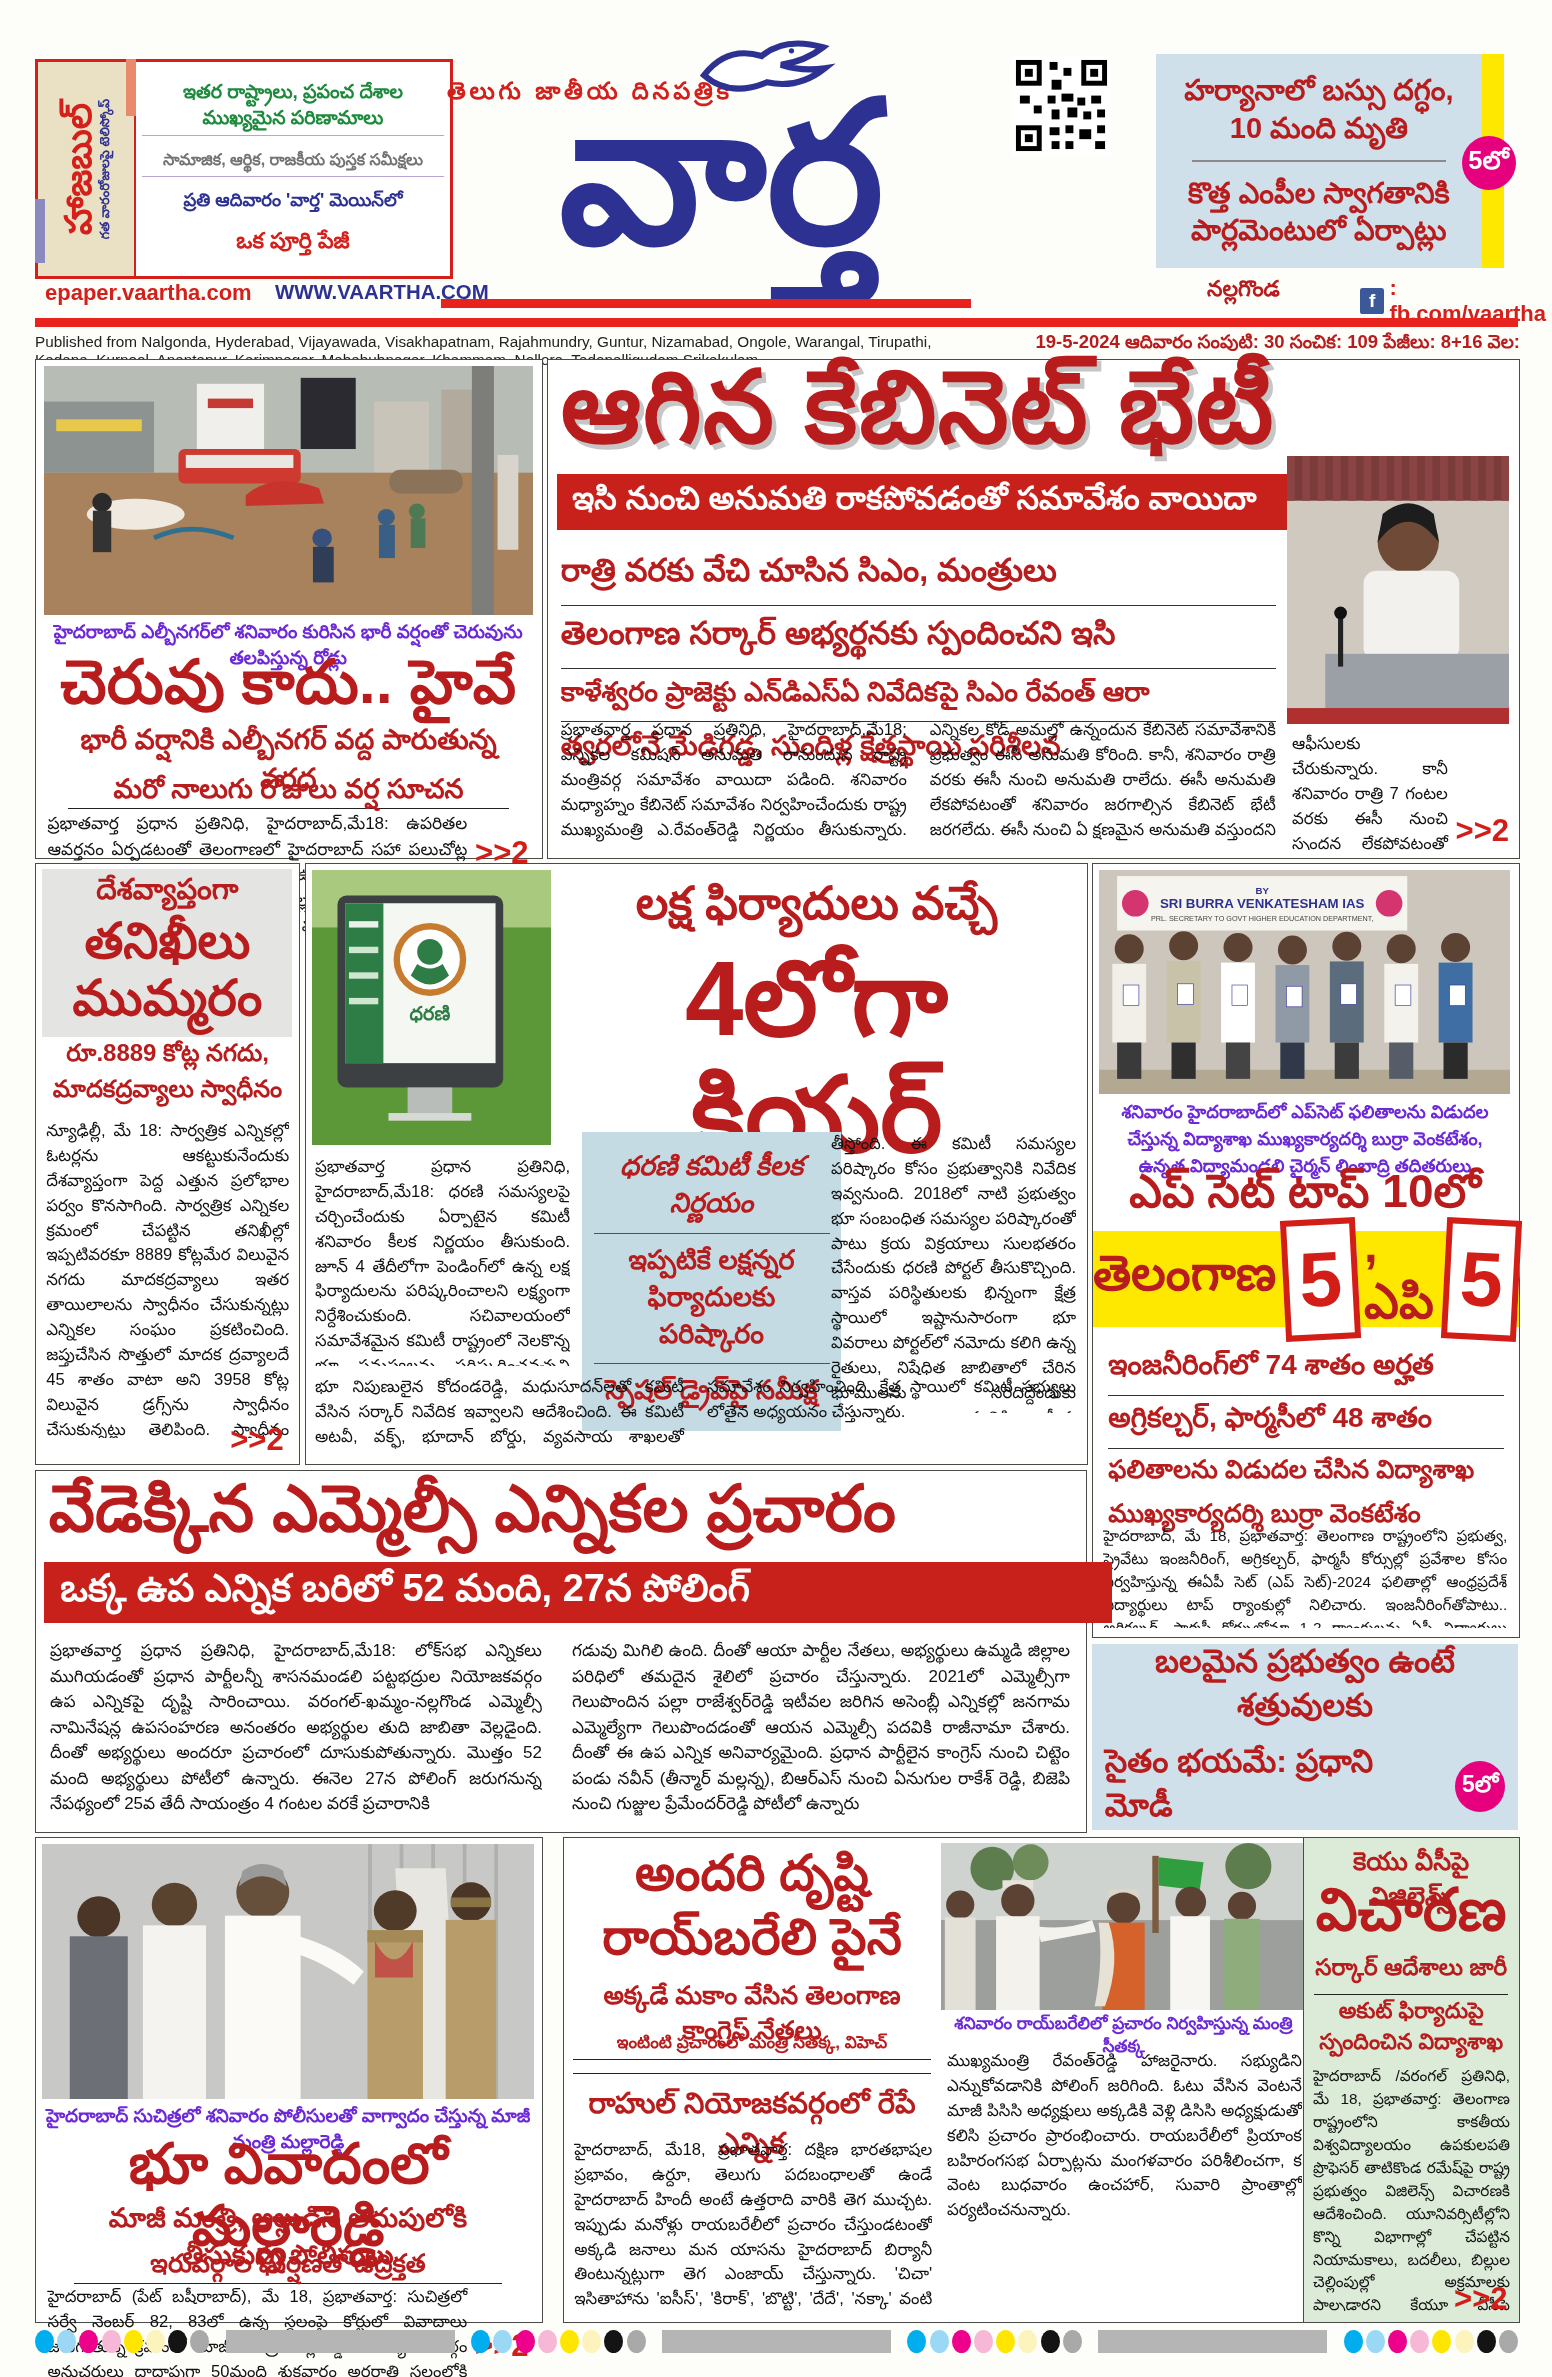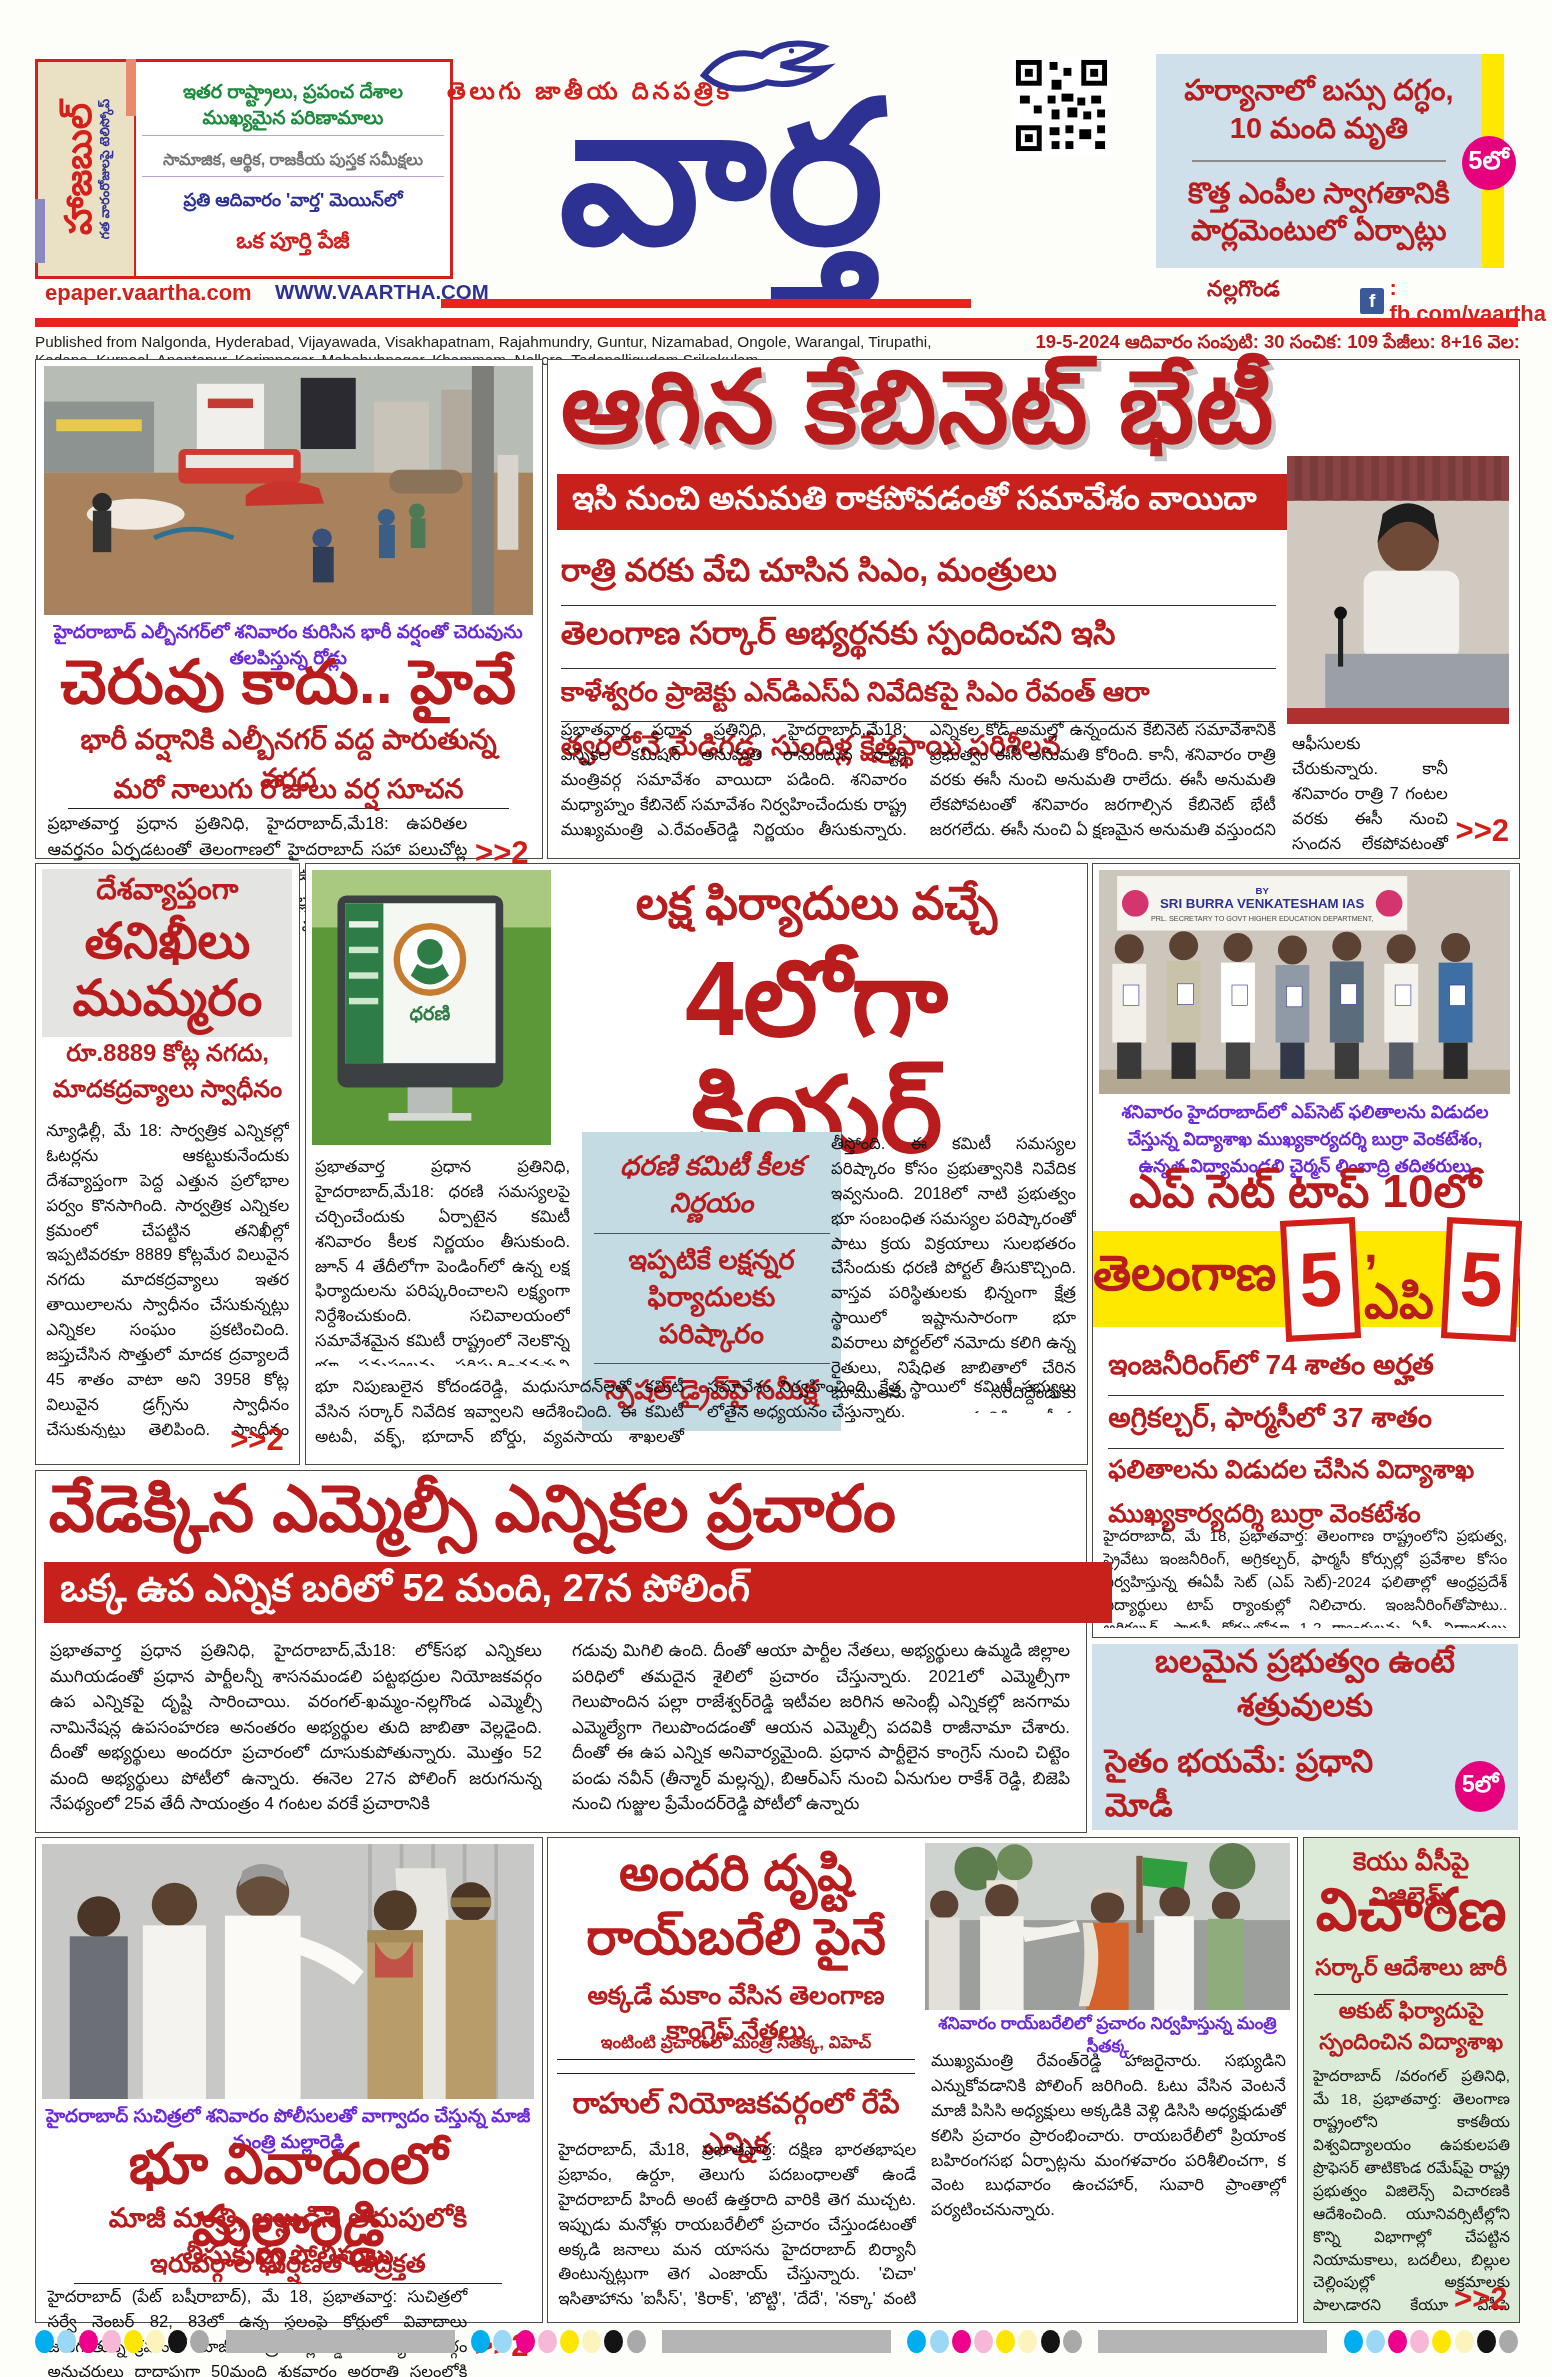--- a/index.html
+++ b/index.html
@@ -273,21 +273,21 @@
     <div class="caption c" style="position:absolute;left:9px;top:235px;width:406px;font-size:18px;line-height:1.5;">శనివారం హైదరాబాద్‌లో ఎప్‌సెట్ ఫలితాలను విడుదల చేస్తున్న విద్యాశాఖ ముఖ్యకార్యదర్శి బుర్రా వెంకటేశం, ఉన్నత విద్యామండలి చైర్మన్ లింబాద్రి తదితరులు</div>
     <div class="hl c" style="position:absolute;left:9px;top:300px;width:406px;font-size:46px;">ఎప్ సెట్ టాప్ 10లో</div>
     <div style="position:absolute;left:0px;top:367px;width:426px;height:96px;background:#ffe800;display:flex;align-items:center;justify-content:center;gap:6.4px;">
       <span class="hl" style="font-size:49px;">తెలంగాణ</span>
       <span style="display:inline-flex;align-items:center;justify-content:center;width:83px;height:109px;background:#fff;border:6.4px solid #d31d17;color:#d31d17;font-weight:bold;font-size:77px;transform:rotate(-3deg);">5</span>
       <span class="hl" style="font-size:49px;">, ఎపి</span>
       <span style="display:inline-flex;align-items:center;justify-content:center;width:83px;height:109px;background:#fff;border:6.4px solid #d31d17;color:#d31d17;font-weight:bold;font-size:77px;transform:rotate(3deg);">5</span>
     </div>
     <div style="position:absolute;left:15.3px;top:479px;width:396px;">
       <div class="hl" style="font-size:28px;padding:6.4px 0;border-bottom:1.3px solid #333;">ఇంజనీరింగ్‌లో 74 శాతం అర్హత</div>
-      <div class="hl" style="font-size:28px;padding:6.4px 0;border-bottom:1.3px solid #333;">అగ్రికల్చర్, ఫార్మసీలో 37 శాతం</div>
+      <div class="hl" style="font-size:28px;padding:6.4px 0;border-bottom:1.3px solid #333;">అగ్రికల్చర్, ఫార్మసీలో 48 శాతం</div>
       <div class="hl" style="font-size:25.5px;padding:6.4px 0;">ఫలితాలను విడుదల చేసిన విద్యాశాఖ</div>
       <div class="hl" style="font-size:25.5px;padding:2.6px 0;">ముఖ్యకార్యదర్శి బుర్రా వెంకటేశం</div>
     </div>
     <div class="body-text" style="position:absolute;left:10.2px;top:661px;width:404px;height:103px;font-size:15.3px;overflow:hidden;">హైదరాబాద్, మే 18, ప్రభాతవార్త: తెలంగాణ రాష్ట్రంలోని ప్రభుత్వ, ప్రైవేటు ఇంజనీరింగ్, అగ్రికల్చర్, ఫార్మసీ కోర్సుల్లో ప్రవేశాల కోసం నిర్వహిస్తున్న ఈఏపీ సెట్ (ఎప్ సెట్)-2024 ఫలితాల్లో ఆంధ్రప్రదేశ్ విద్యార్థులు టాప్ ర్యాంకుల్లో నిలిచారు. ఇంజనీరింగ్‌తోపాటు.. అగ్రికల్చర్, ఫార్మసీ కోర్సుల్లోనూ 1-2 ర్యాంకులను ఏపీ విద్యార్థులు సొంతం చేసుకోగా.. ఇంజనీరింగ్, అగ్రికల్చర్, ఫార్మసీ మూడింటిలోనూ మూడవ ర్యాంక్‌ను తెలంగాణ విద్యార్థులు సొంతం చేసుకున్నారు. గత ఏడాదితో పోలిస్తే ఇంజనీరింగ్‌లో అర్హత శాతం తగ్గగా.. అగ్రికల్చర్, ఫార్మసీలో అర్హతా శాతం పెరిగింది. ఇంజనీరింగ్, అగ్రికల్చర్, ఫార్మసీ కోర్సుల్లో టాప్-10లో ఐదుగురు ఏపీ విద్యార్థులుంటే.. మరో ఐదుగురు తెలంగాణ విద్యార్థులున్నారు. ఇంజనీరింగ్‌లో టాప్-10లో ఒక్కతే అమ్మాయి 10వ ర్యాంక్‌ను సొంతం చేసుకుంది. అగ్రికల్చర్, ఫార్మసీలో మొదటి ర్యాంకుతోపాటు 3, 10వ ర్యాంకులను అమ్మాయిలు సొంతం చేసుకున్నారు. ఇంజనీరింగ్ విభాగంలో 61,786 మంది.. మొత్తం 2,86,993 మందికి 1,74,788 మంది హాజరుకాగా.. ఎప్‌సెట్‌లో 21,636.. పరీక్షకు హాజరైన వారిలో 74.38 శాతం మంది అర్హత సాధించారు.</div>
   </div>
 
   <div class="abs article" style="left:35px;top:1470px;width:1050px;height:361px;">
     <div class="hl" style="position:absolute;left:12.8px;top:0px;width:1022px;font-size:65px;white-space:nowrap;">వేడెక్కిన ఎమ్మెల్సీ ఎన్నికల ప్రచారం</div>
     <div class="redstrip" style="position:absolute;left:7.7px;top:91px;width:1035px;height:61px;padding:0 16.6px;">
       <span style="font-size:38px;">ఒక్క ఉప ఎన్నిక బరిలో 52 మంది, 27న పోలింగ్</span>
@@ -336,21 +336,21 @@
     <div class="caption c" style="position:absolute;left:7.7px;top:267px;width:489px;font-size:18.5px;">హైదరాబాద్ సుచిత్రలో శనివారం పోలీసులతో వాగ్వాదం చేస్తున్న మాజీ మంత్రి మల్లారెడ్డి</div>
     <div class="hl c" style="position:absolute;left:7.7px;top:295px;width:489px;font-size:56px;line-height:1.1;">భూ వివాదంలో మల్లారెడ్డి</div>
     <div class="hl c" style="position:absolute;left:38px;top:365px;width:428px;font-size:27px;border-bottom:1.9px solid #222;padding-bottom:6.4px;">మాజీ మంత్రి, అల్లుడిని అదుపులోకి తీసుకున్న పోలీసులు</div>
     <div class="hl c" style="position:absolute;left:38px;top:411px;width:428px;font-size:25.5px;">ఇరువర్గాల ఘర్షణతో ఉద్రిక్తత</div>
     <div class="body-text" style="position:absolute;left:11.5px;top:447px;width:481px;height:31px;font-size:16.6px;overflow:visible;">
       <span class="cont" style="margin-top:45px;">&gt;&gt;2</span>
       <span>హైదరాబాద్ (పేట్ బషీరాబాద్), మే 18, ప్రభాతవార్త: సుచిత్రలో సర్వే నెంబర్ 82, 83లో ఉన్న స్థలంపై కోర్టులో వివాదాలు జరుగుతున్న క్రమంలో మాజీ మంత్రి మల్లారెడ్డి తన వ్యతిరేకవర్గం అనుచరులు దాదాపుగా 50మంది శుక్రవారం అర్ధరాత్రి స్థలంలోకి చొరబడి సెక్యూరిటీ గార్డులను బెదిరింపులకు గురిచేసి, సీసీ కెమెరాలు ధ్వసం చేయడంతో పాటు స్థలంలో ఉన్న షెడ్డు, ఇతర</span>
     </div>
   </div>
 
-  <div class="abs article" style="left:547px;top:1837px;width:749px;height:484px;">
+  <div class="abs article" style="left:563px;top:1837px;width:749px;height:484px;">
     <div class="hl c" style="position:absolute;left:9px;top:6.4px;width:358px;font-size:50px;">అందరి దృష్టి</div>
     <div class="hl c" style="position:absolute;left:9px;top:70px;width:358px;font-size:50px;">రాయ్‌బరేలి పైనే</div>
     <div class="photo abs" style="left:377px;top:5.1px;width:365px;height:167px;">
       <svg viewBox="0 0 570 260" preserveAspectRatio="none">
         <rect width="570" height="260" fill="#cfd3cf"></rect>
         <circle cx="80" cy="40" r="34" fill="#5e7d4e"></circle>
           <circle cx="140" cy="30" r="28" fill="#6d8c5a"></circle>
           <circle cx="480" cy="36" r="36" fill="#5e7d4e"></circle>
         <rect y="120" width="570" height="140" fill="#9d9f9c"></rect>
         <rect x="330" y="20" width="10" height="120" fill="#7b5c3e"></rect>

